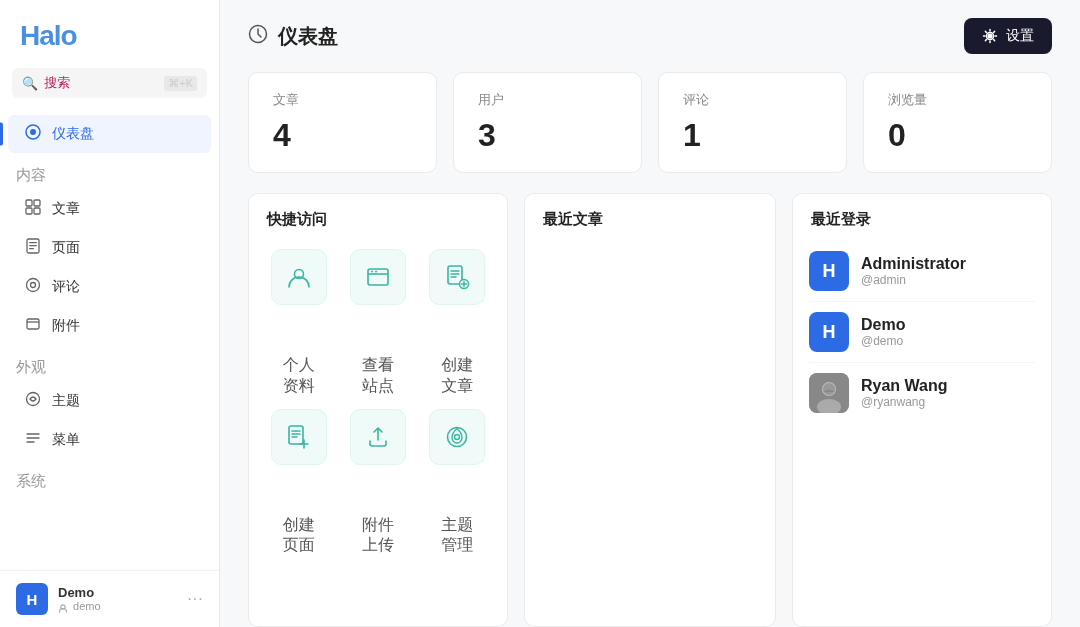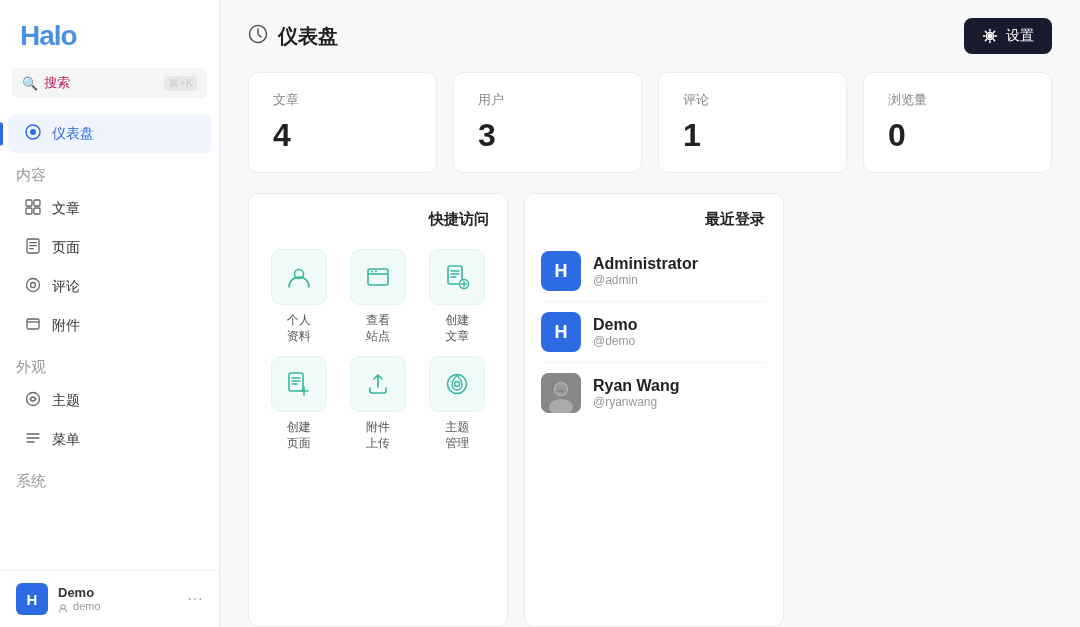--- a/index.html
+++ b/index.html
@@ -199,21 +199,20 @@
       min-width: 260px;
       display: flex;
       flex-direction: column;
       overflow: hidden;
     }
     .panel-title {
       font-size: 15px;
       font-weight: 600;
       color: #222;
       padding: 16px 18px 12px;
-      text-align: right;
     }
     .quick-grid {
       display: grid;
       grid-template-columns: repeat(3, 1fr);
       gap: 12px;
       padding: 8px 16px 16px;
       overflow-y: auto;
     }
     .quick-item {
       display: flex;
@@ -228,24 +227,25 @@
       background: #f0faf8;
       border-radius: 10px;
       display: flex;
       align-items: center;
       justify-content: center;
       font-size: 22px;
       color: #3ab5a0;
       border: 1px solid #e0f5f0;
     }
     .quick-item-label {
-      font-size: 12px;
+      font-size: 16px;
       color: #555;
       text-align: center;
       line-height: 1.3;
+      margin-top: 42px;
     }
 
     
     .recent-articles {
       background: #fff;
       border-radius: 10px;
       border: 1px solid #ebebeb;
       flex: 1;
       display: flex;
       flex-direction: column;
@@ -519,20 +519,23 @@
               <path d="M13 4.5C13 4.5 8 9 8 13.5C8 16.538 10.239 19 13 19C15.761 19 18 16.538 18 13.5C18 9 13 4.5 13 4.5Z" stroke="#3ab5a0" stroke-width="1.4"></path>
               <circle cx="13" cy="13" r="2.5" stroke="#3ab5a0" stroke-width="1.4"></circle>
             </svg>
           </div>
           <div class="quick-item-label">主题<br>管理</div>
         </div>
 
       </div>
     </div>
 
+    <div class="recent-articles">
+      <div class="panel-title">最近文章</div>
+    </div>
 
     <div class="recent-logins">
       <div class="panel-title">最近登录</div>
       <div class="login-list">
 
         <div class="login-item">
           <div class="login-avatar" style="background:#2d6be4;font-size:18px;font-weight:800;">H</div>
           <div class="login-info">
             <div class="login-name">Administrator</div>
             <div class="login-handle">@admin</div>

